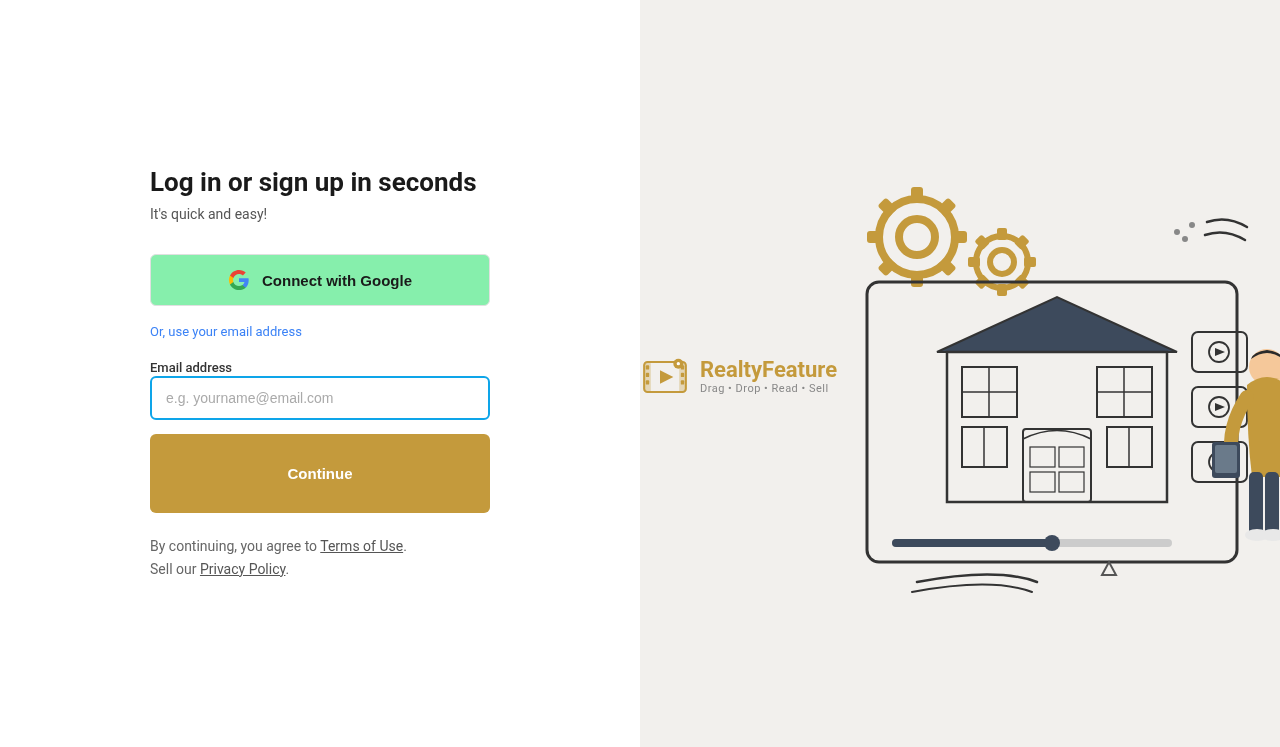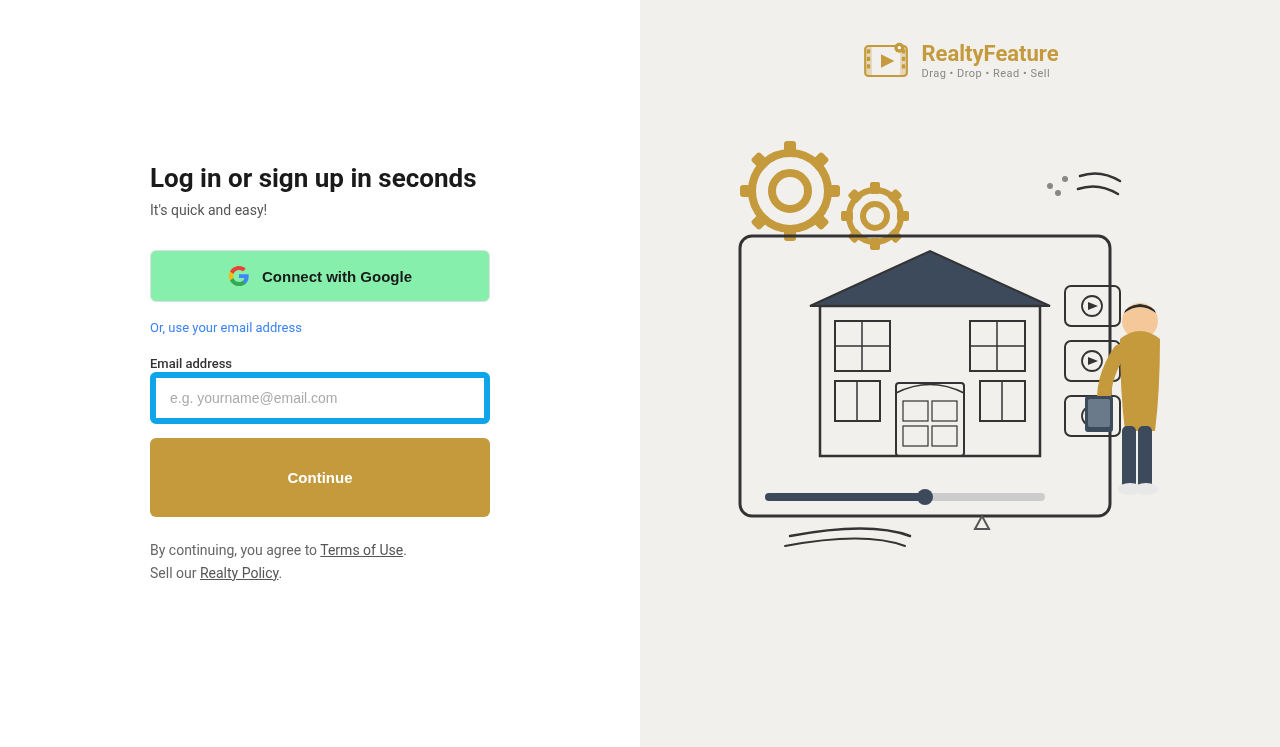--- a/index.html
+++ b/index.html
@@ -64,21 +64,21 @@
     }
     .field-label {
       font-size: 13px;
       font-weight: 500;
       color: #333;
       margin-bottom: 8px;
     }
     .email-input {
       width: 100%;
       padding: 12px 14px;
-      border: 6px solid #0ea5e9;
+      border: 2px solid #0ea5e9;
       border-radius: 6px;
       font-size: 14px;
       color: #701a75;
       outline: none;
       margin-bottom: 14px;
     }
     .email-input::placeholder { color: #aaa; }
     .continue-btn {
       width: 100%;
       padding: 31px;
@@ -100,21 +100,21 @@
       color: #555;
       text-decoration: underline;
     }
 
     
     .right-panel {
       width: 640px;
       height: 747px;
       background: #f2f0ed;
       display: flex;
-      flex-direction: column;
+      flex-direction: row;
       align-items: center;
       justify-content: flex-start;
       padding-top: 36px;
       position: relative;
     }
     .brand-header {
       display: flex;
       align-items: center;
       gap: 10px;
       margin-bottom: 30px;
@@ -182,21 +182,21 @@
     <div class="divider">Or, use your email address</div>
 
     <label class="field-label">Email address</label>
     <input class="email-input" type="email" placeholder="e.g. yourname@email.com" style="">
 
     <button class="continue-btn">Continue</button>
 
     <div class="legal-text">
       <span>By continuing, you agree to </span><a href="#">Terms of Use</a><span>.</span>
       <br>
-      <span>Sell our </span><a href="#">Realty Policy</a><span>.</span>
+      <span>Sell our </span><a href="#">Privacy Policy</a><span>.</span>
     </div>
   </div>
 </div>
 
 <div class="right-panel">
   <div class="brand-header">
 
     <svg class="brand-logo-icon" viewBox="0 0 60 60" xmlns="http://www.w3.org/2000/svg">
 
       <rect x="5" y="12" width="50" height="36" rx="4" fill="none" stroke="#c49a3c" stroke-width="2.5"></rect>

